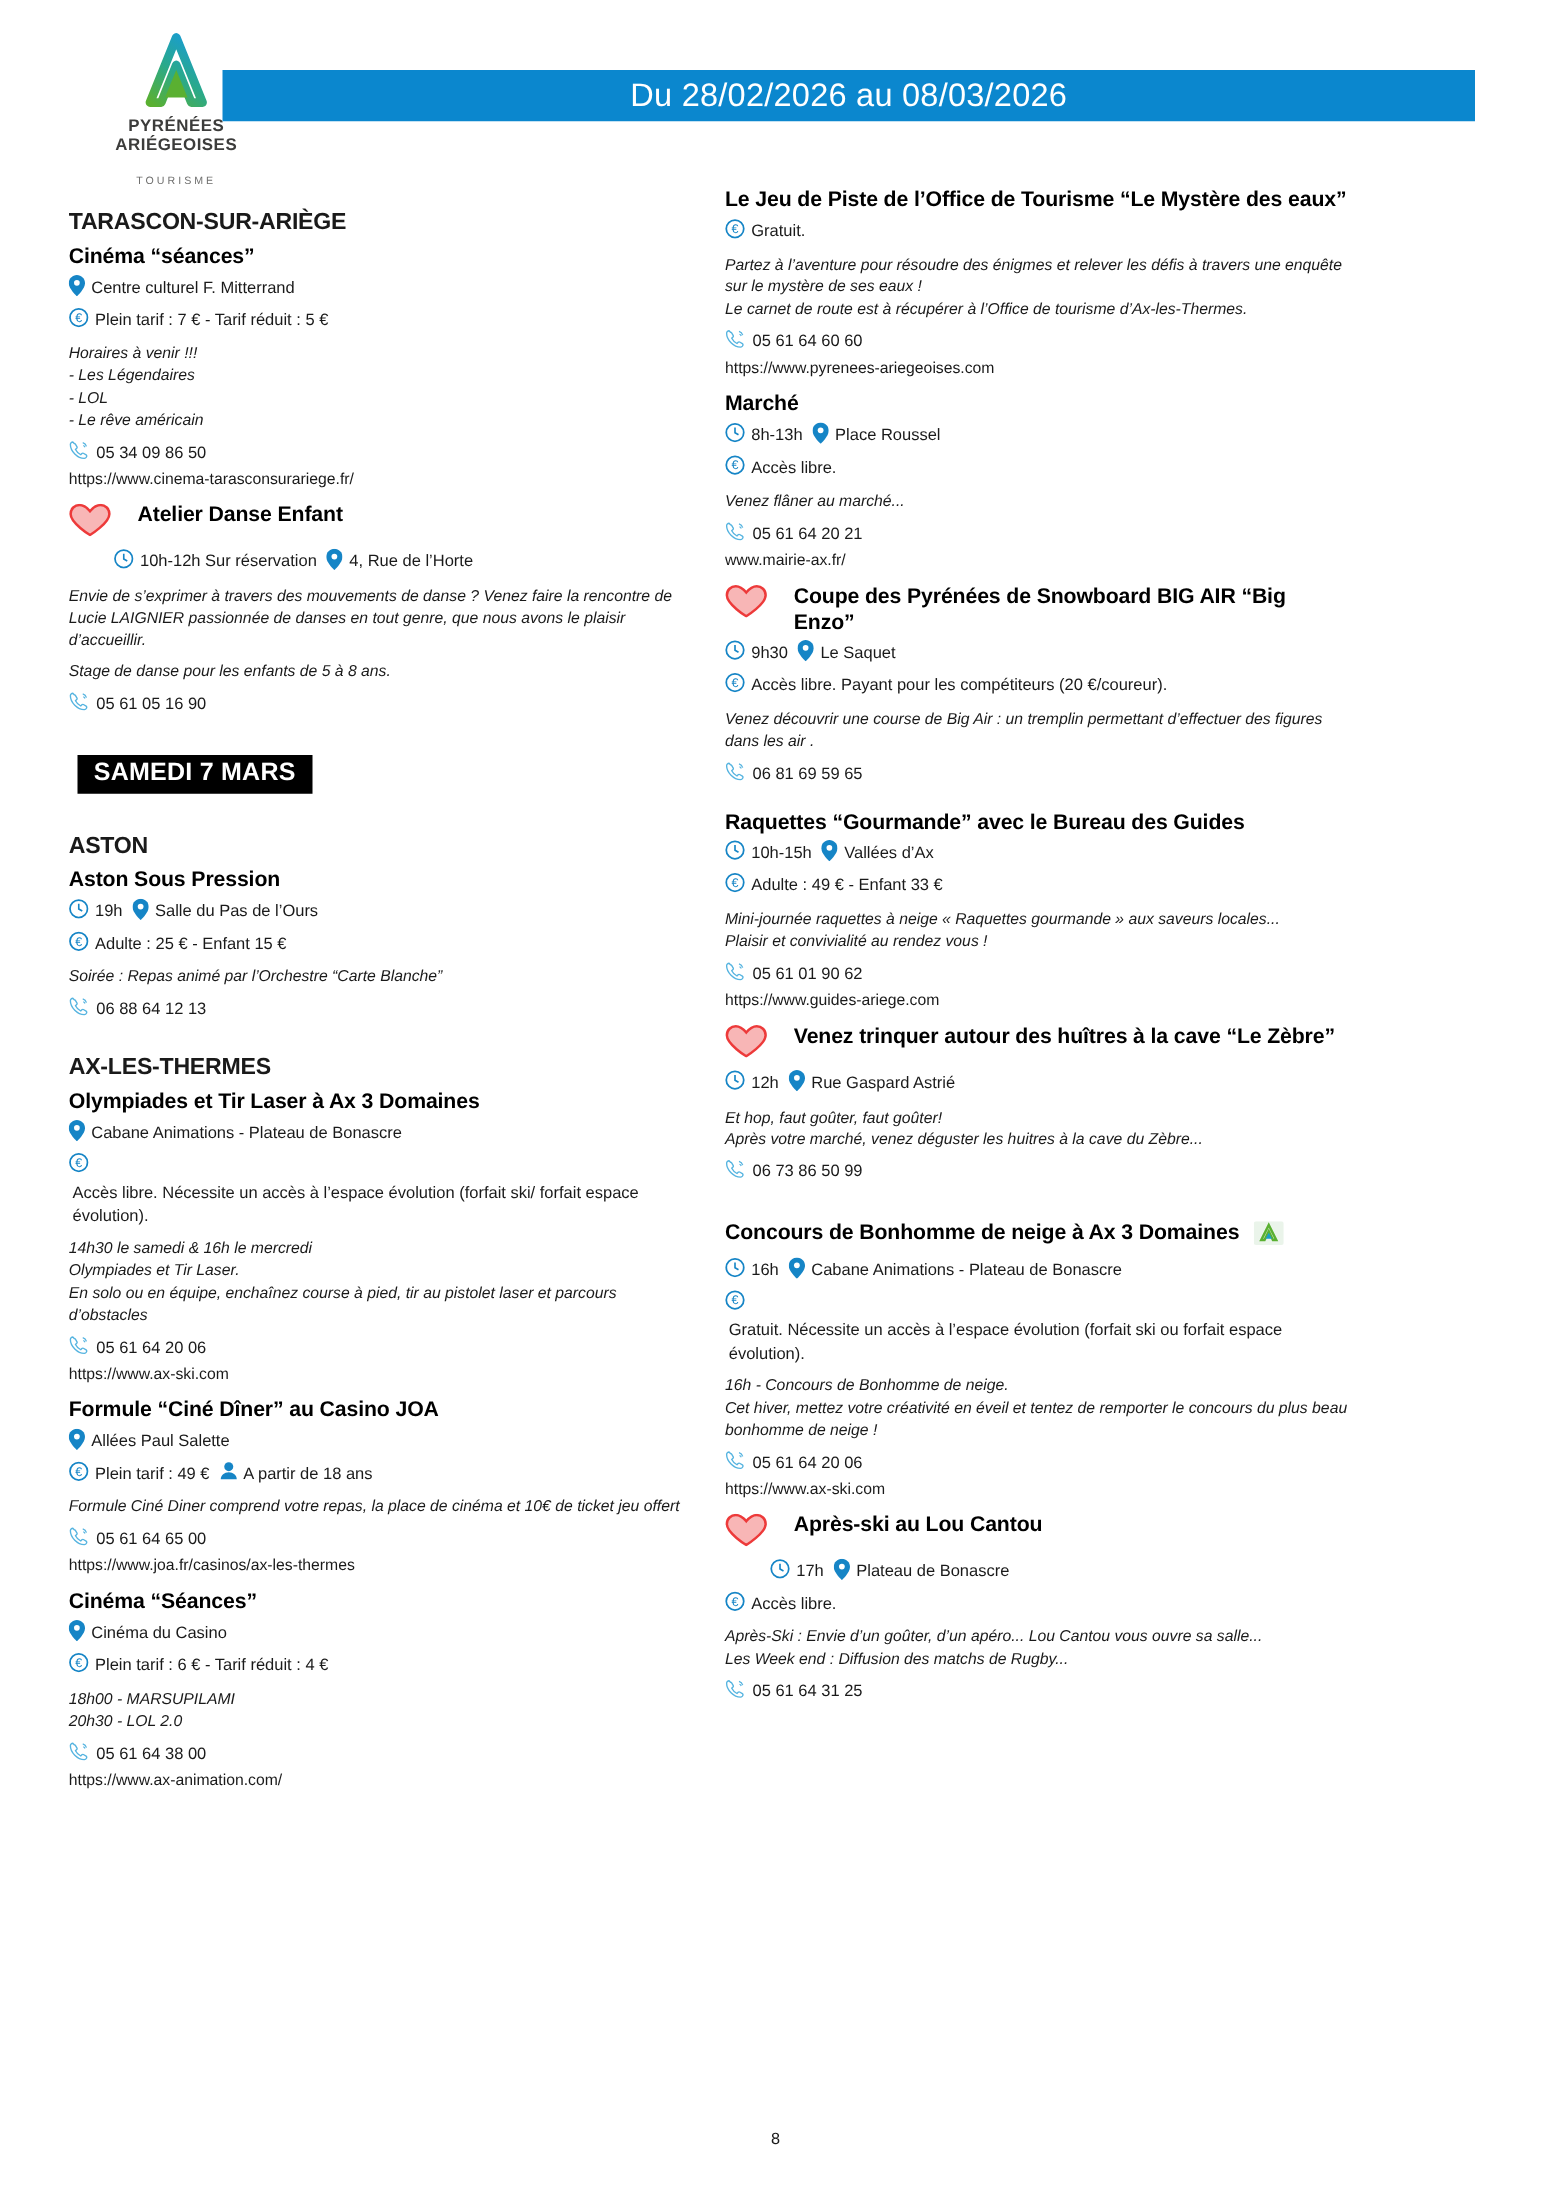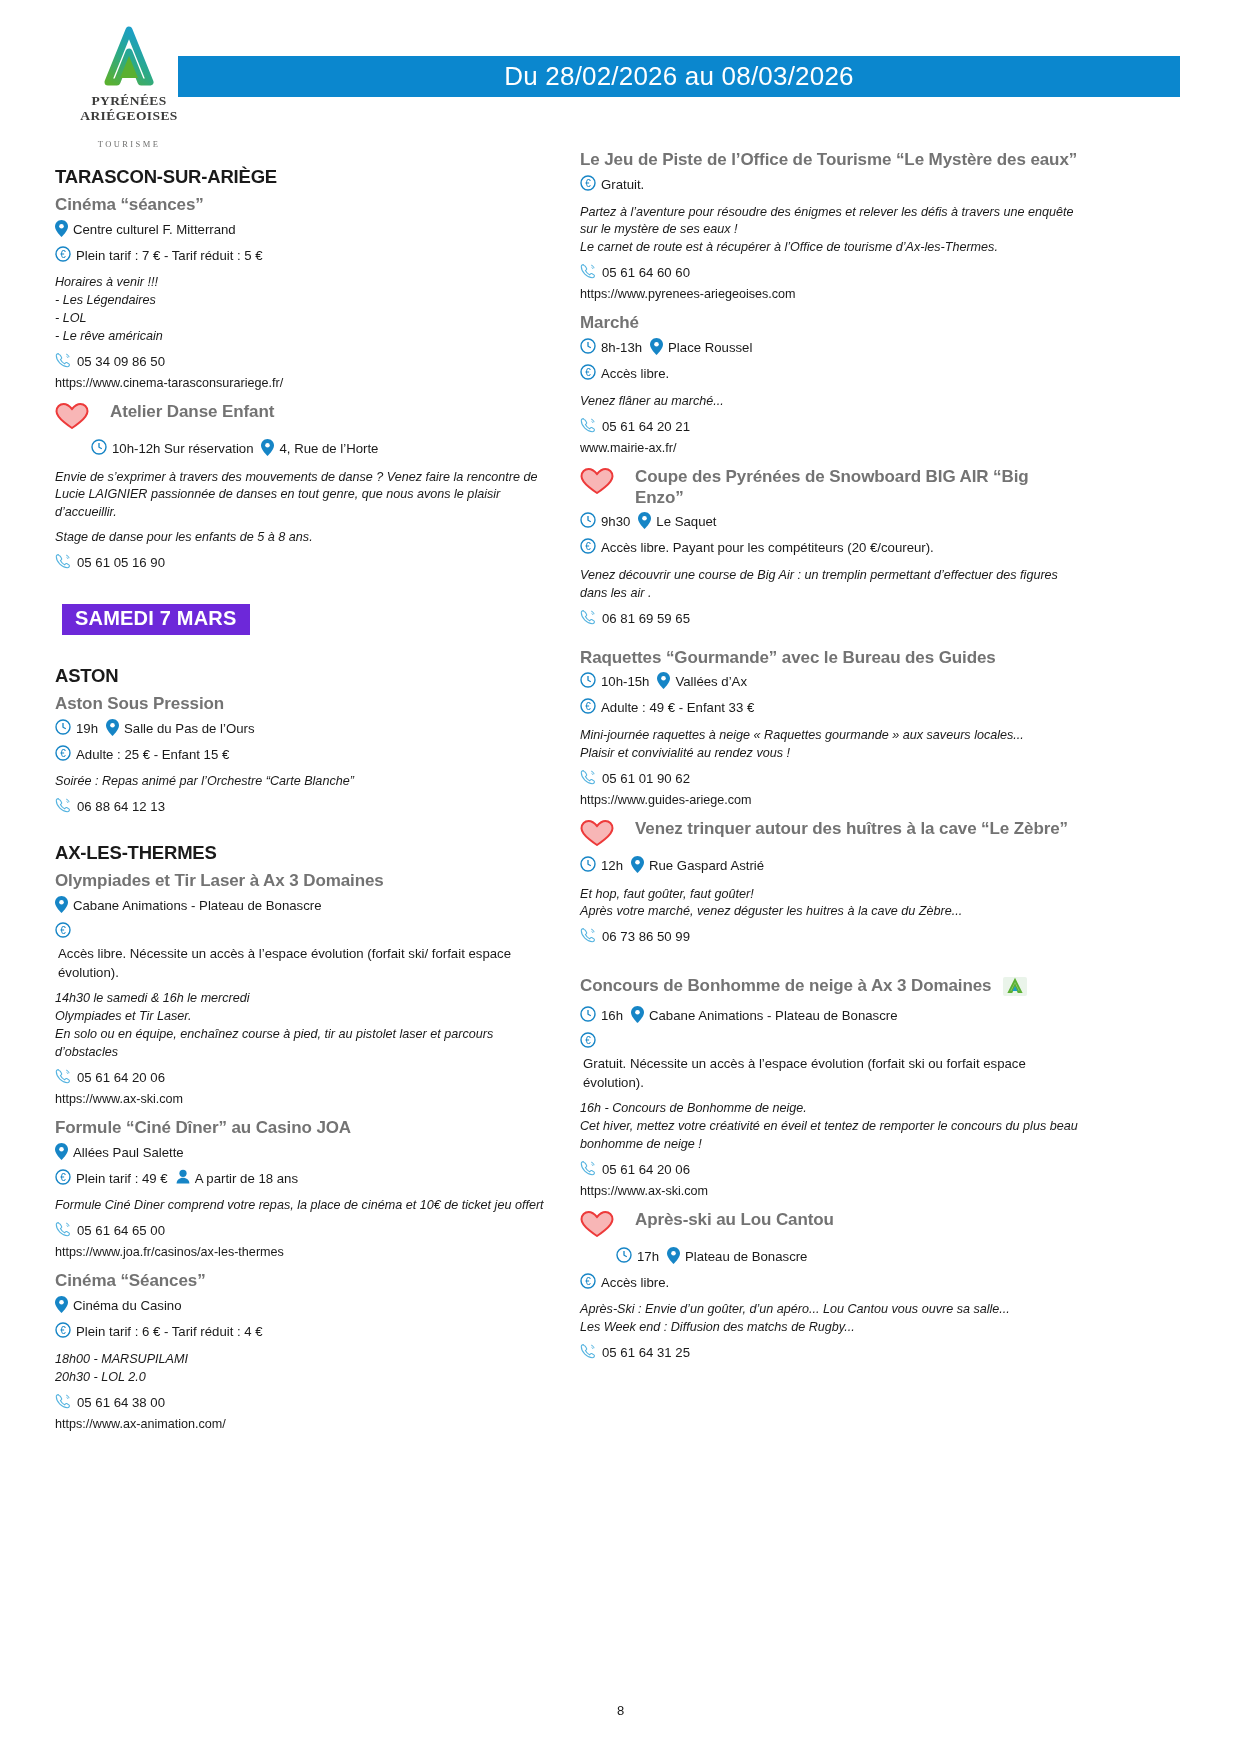--- a/index.html
+++ b/index.html
@@ -17,24 +17,23 @@
     overflow: hidden;
   }
 
   
   .page-header {
     position: relative;
     height: 128px;
   }
   .logo-block {
     position: absolute;
-    left: 74px; top: 26px;
+    left: 86px; top: 26px;
     width: 110px;
     text-align: center;
-    font-family: Liberation Serif, serif;
   }
   .logo-mark { width: 62px; height: 64px; margin: 0 auto; display: block; }
   .logo-name {
     font-size: 13.5px;
     font-weight: bold;
     color: #3c3c3b;
     letter-spacing: 0.4px;
     line-height: 1.12;
     margin-top: 3px;
   }
@@ -81,21 +80,21 @@
     letter-spacing: -0.2px;
     margin: 16px 0 7px 0;
   }
   .town.spaced { margin-top: 26px; }
 
   .event { margin-bottom: 10px; }
 
   .event-title {
     font-size: 17px;
     font-weight: bold;
-    color: #737373;
+    color: #000000;
     line-height: 1.22;
     margin: 0 0 4px 0;
     letter-spacing: -0.1px;
   }
   .event-title.with-heart {
     display: flex;
     align-items: flex-start;
     gap: 21px;
   }
   .heart-icon { flex: 0 0 auto; margin-top: 1px; }
@@ -138,21 +137,21 @@
   .tel {
     font-size: 13.2px;
     margin: 4px 0 3px 0;
     display: flex;
     align-items: center;
   }
   .tel .txt { padding-left: 4px; }
 
   .day-badge {
     display: inline-block;
-    background: #6d28d9;
+    background: #000000;
     color: #fff;
     font-size: 20px;
     font-weight: bold;
     padding: 3px 13px 5px 13px;
     margin: 22px 0 14px 7px;
     letter-spacing: 0.2px;
   }
 
   .gap-sm { height: 10px; }
   .gap-md { height: 20px; }

